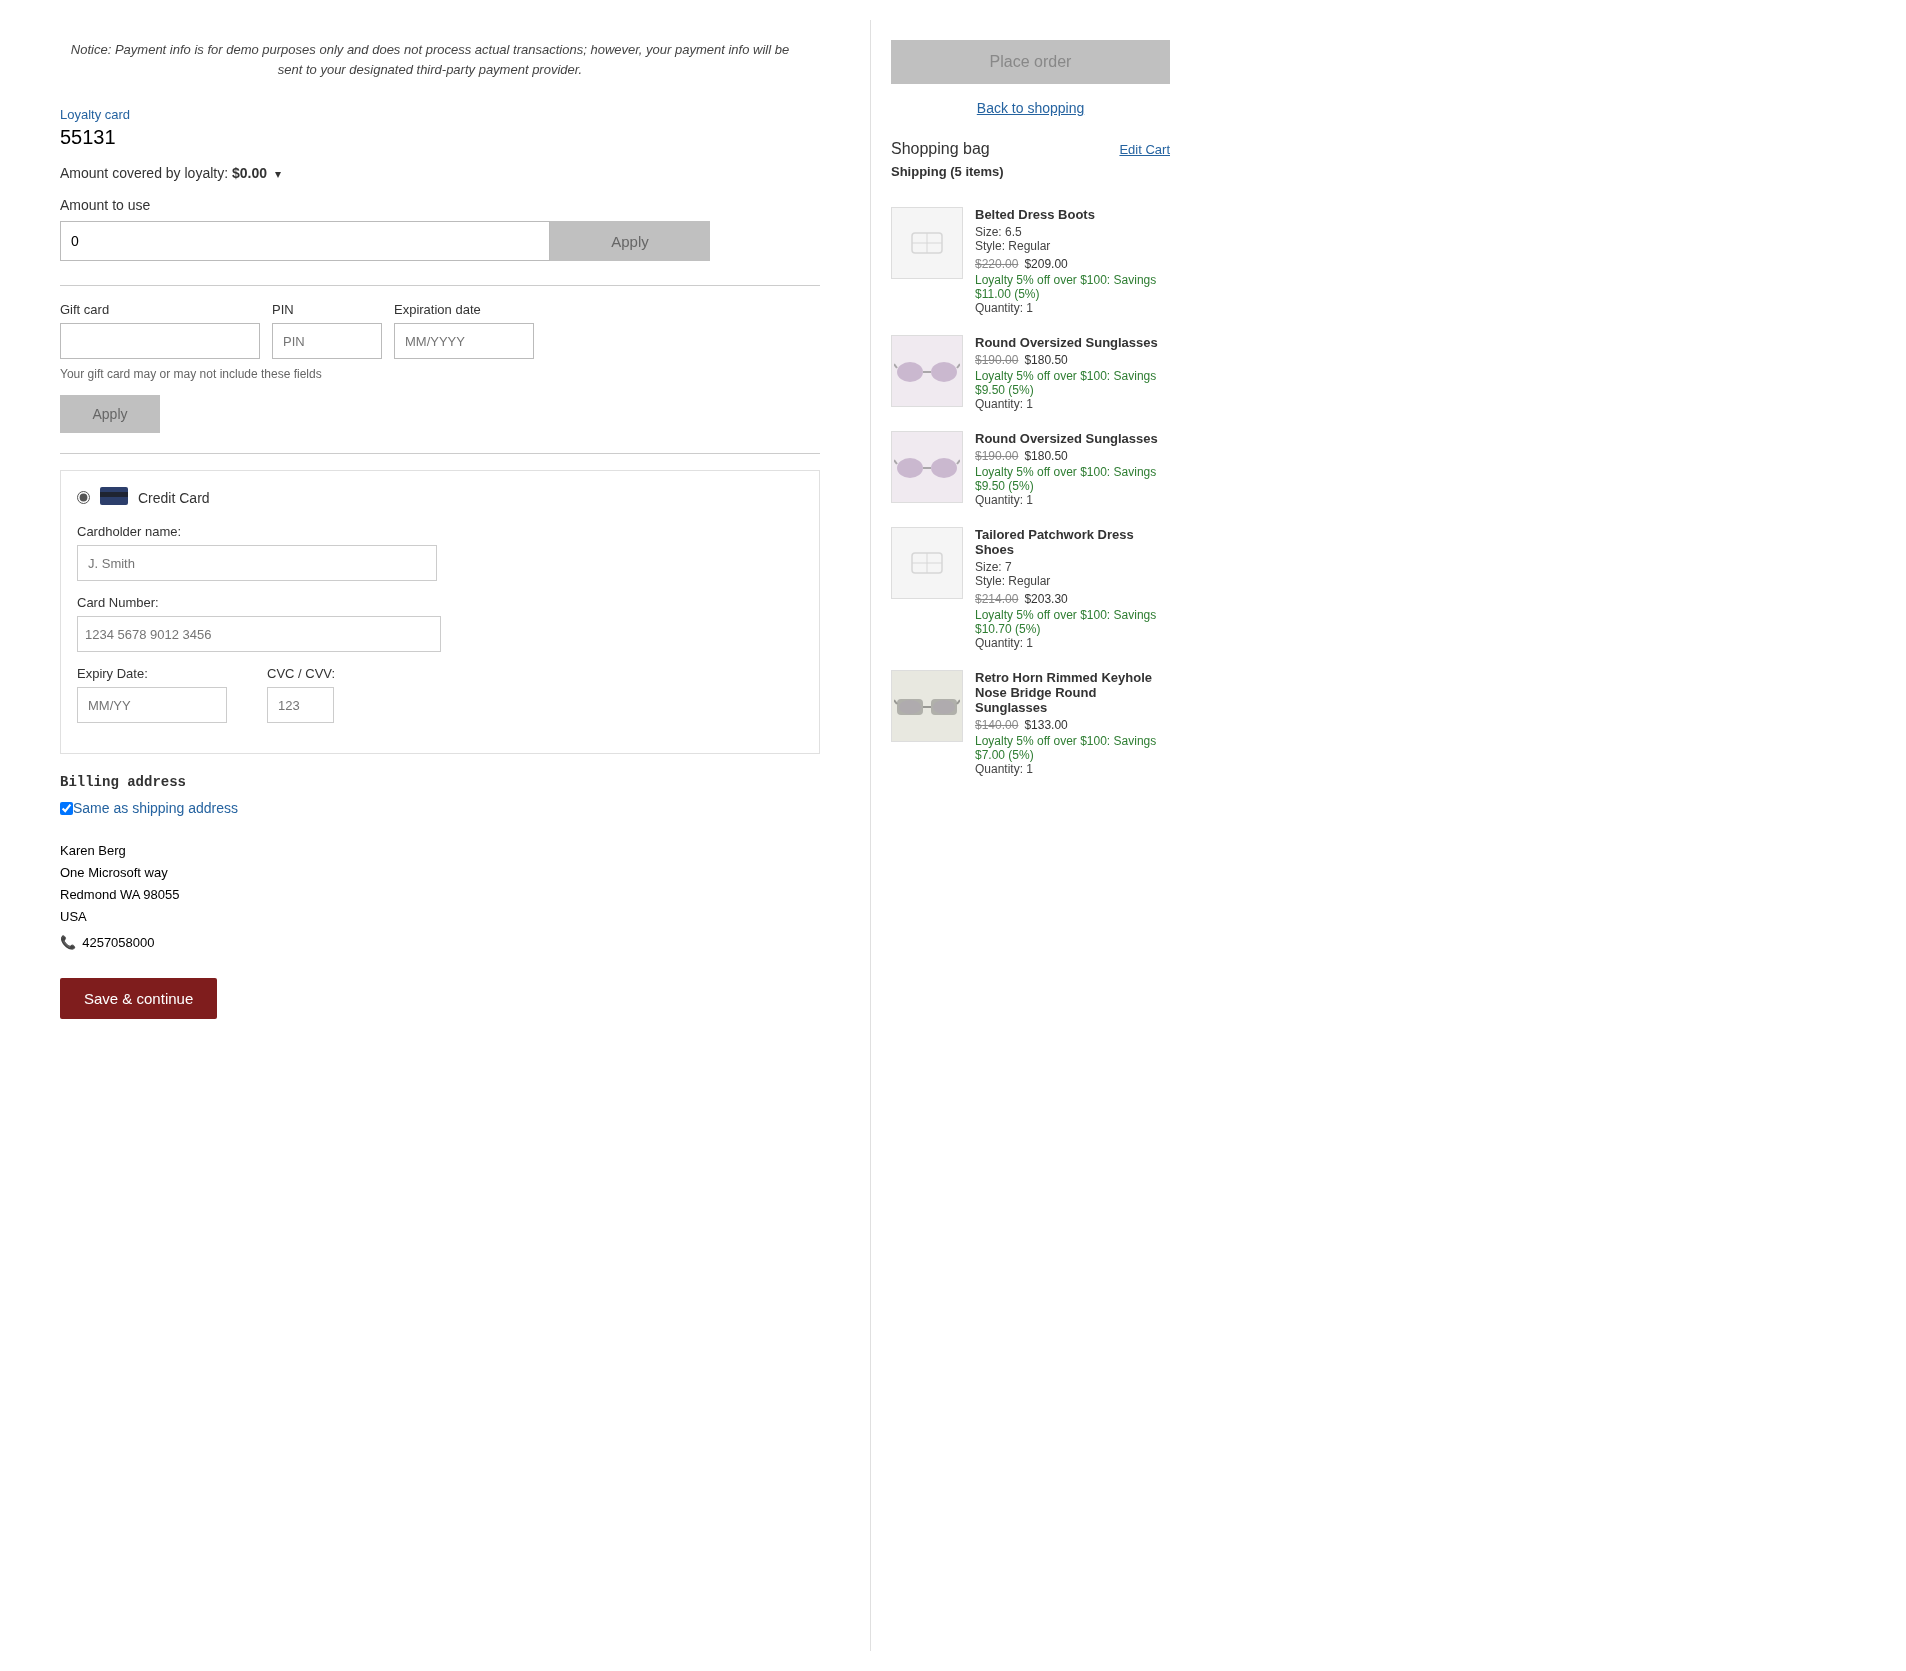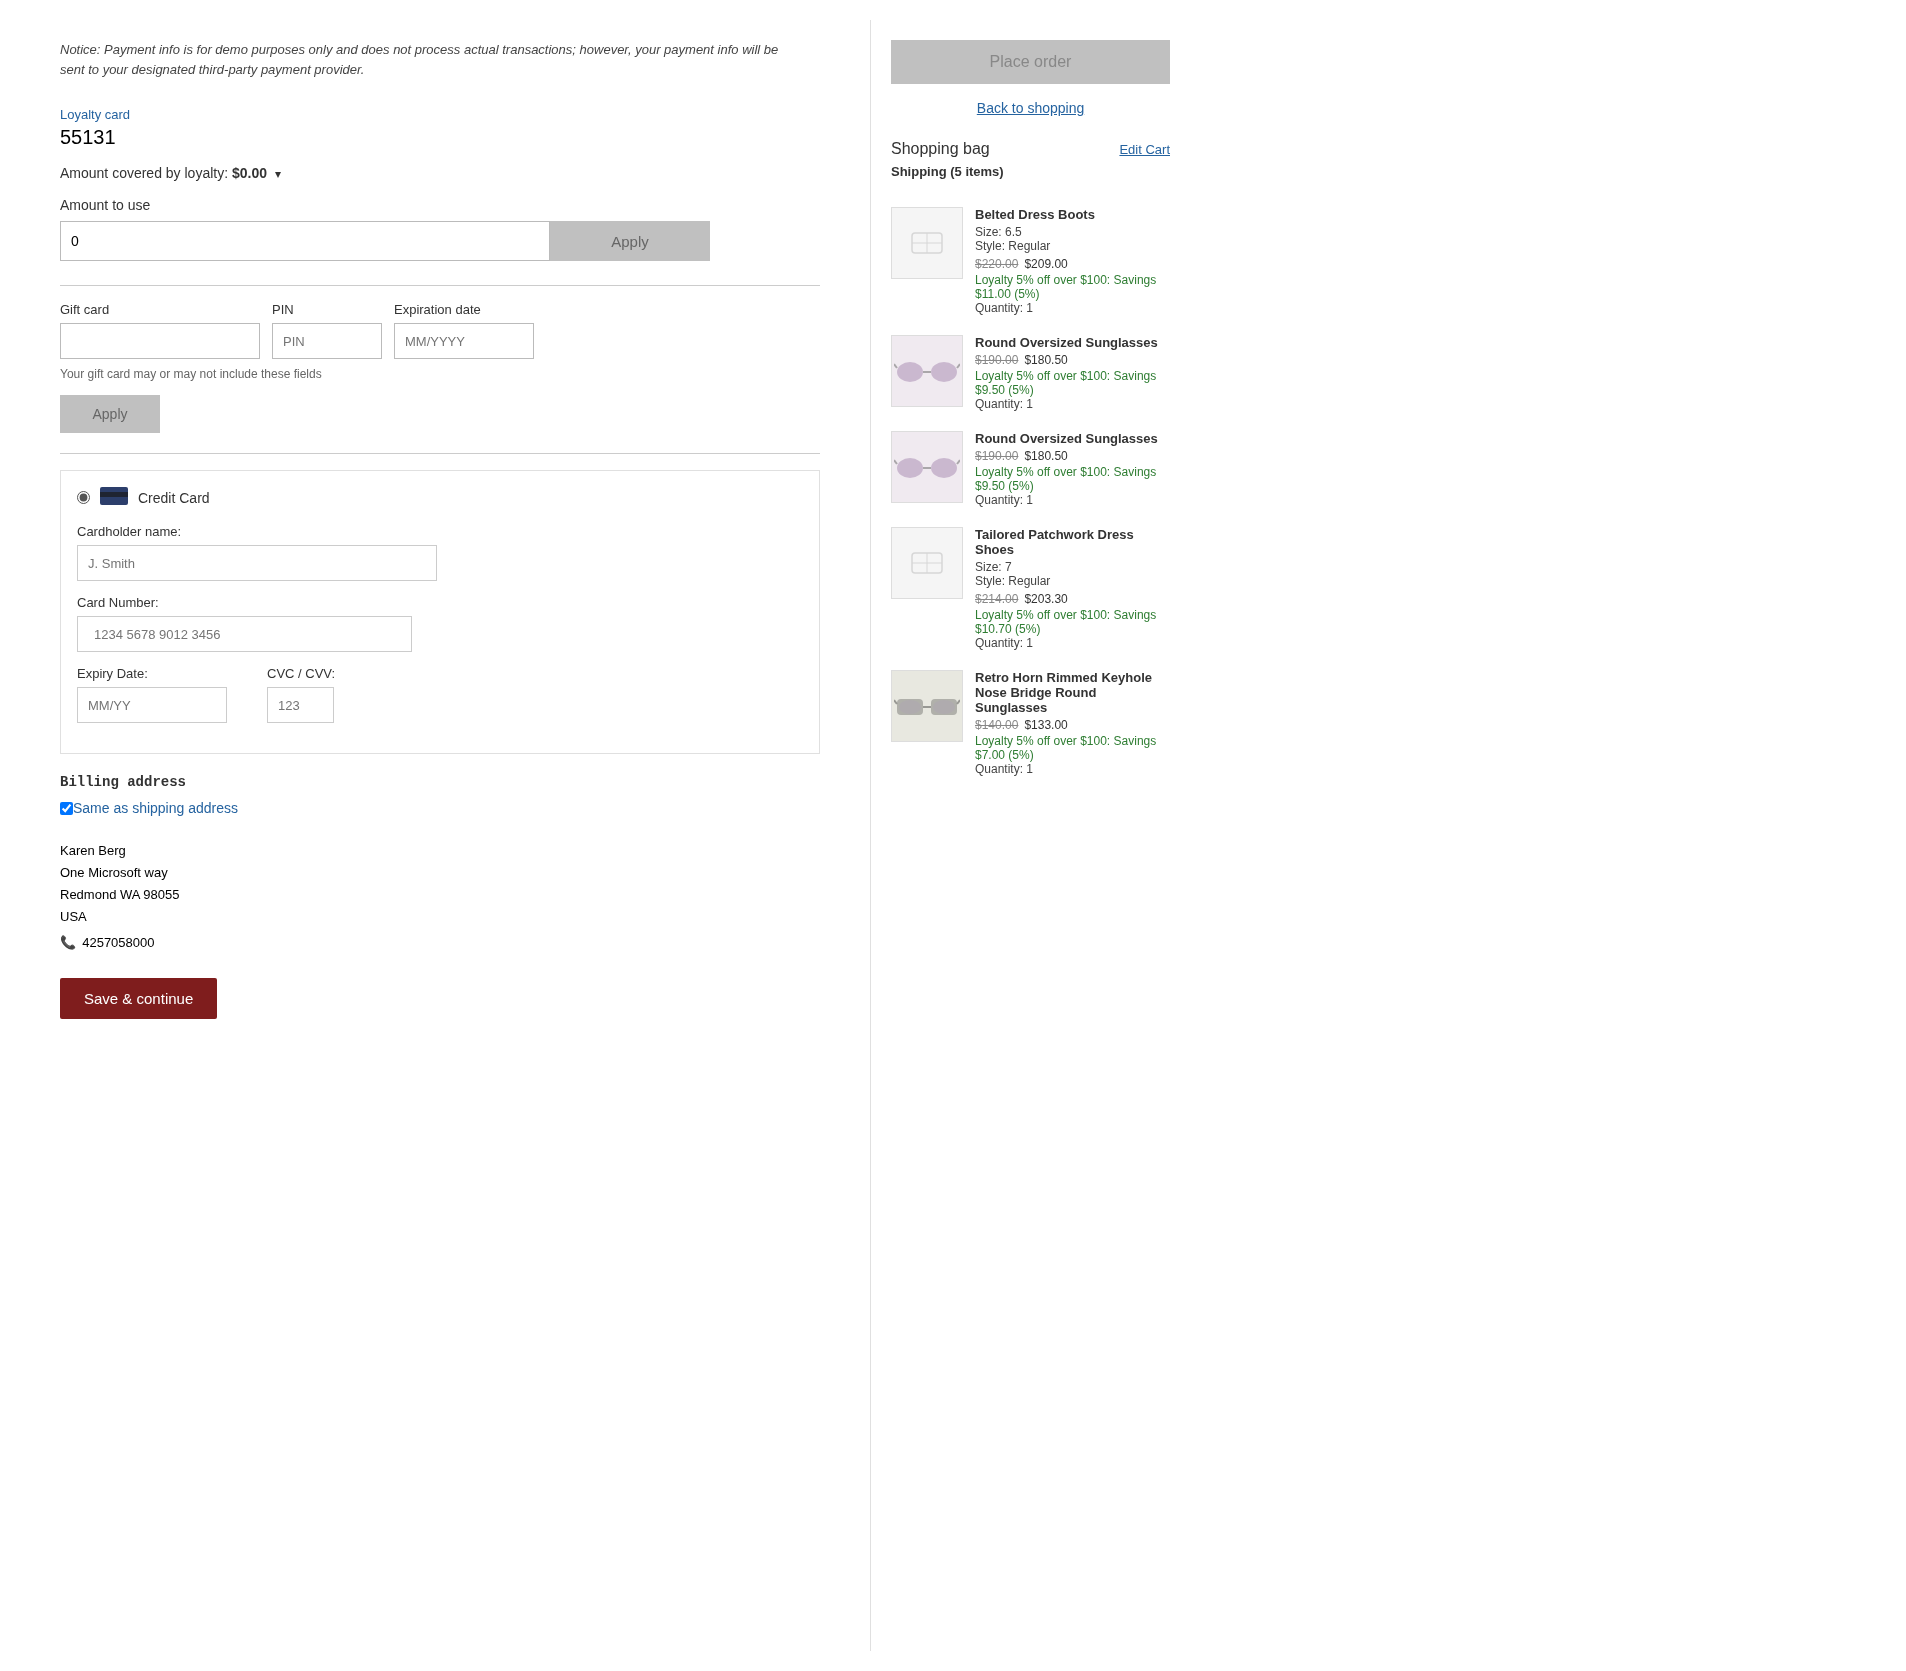--- a/index.html
+++ b/index.html
@@ -4,21 +4,21 @@
   <style>
     * { box-sizing: border-box; margin: 0; padding: 0; }
     body { font-family: 'Segoe UI', Arial, sans-serif; font-size: 14px; color: #333; background: #fff; }
 
     .page-container { display: flex; max-width: 1906px; min-height: 1671px; padding: 20px; gap: 30px; }
 
     .main-content { flex: 1; max-width: 820px; padding: 20px 20px 20px 40px; }
 
     .section-title { font-size: 18px; font-weight: bold; margin-bottom: 16px; color: #000; }
 
-    .notice { font-style: italic; color: #444; font-size: 13px; line-height: 1.5; margin-bottom: 28px; max-width: 740px; }
+    .notice { font-style: italic; color: #444; font-size: 13px; line-height: 1.5; margin-bottom: 28px; max-width: 740px; text-align: center; }
 
     .loyalty-label { font-size: 13px; color: #2563a0; margin-bottom: 4px; }
     .loyalty-number { font-size: 20px; font-weight: 400; margin-bottom: 16px; color: #000; }
 
     .amount-covered { font-size: 14px; margin-bottom: 16px; color: #333; }
     .amount-covered strong { font-weight: 600; }
     .dropdown-arrow { font-size: 12px; color: #333; margin-left: 4px; cursor: pointer; }
 
     .amount-to-use-label { font-size: 14px; margin-bottom: 8px; color: #333; }
 
@@ -44,21 +44,21 @@
     .payment-scroll-area::-webkit-scrollbar-track { background: #f0f0f0; }
     .payment-scroll-area::-webkit-scrollbar-thumb { background: #a0a0a0; }
 
     .payment-option { display: flex; align-items: center; gap: 10px; margin-bottom: 16px; }
     .radio-input { accent-color: #555; }
     .payment-label { font-size: 14px; color: #333; }
 
     .form-group { margin-bottom: 14px; }
     .form-label { font-size: 13px; margin-bottom: 6px; color: #333; display: block; }
     .form-input { width: 360px; height: 36px; border: 1px solid #ccc; padding: 0 10px; font-size: 13px; color: #999; }
-    .card-number-input { width: 335px; height: 36px; border: 1px solid #ccc; padding: 0 16px; font-size: 13px; color: #999; }
+    .card-number-input { width: 364px; height: 36px; border: 1px solid #ccc; padding: 0 7px; font-size: 13px; color: #999; }
 
     .expiry-cvv-row { display: flex; gap: 40px; }
     .expiry-field { }
     .cvv-field { }
     .small-input { width: 150px; height: 36px; border: 1px solid #ccc; padding: 0 10px; font-size: 13px; color: #999; }
     .cvv-input { width: 67px; height: 36px; border: 1px solid #ccc; padding: 0 10px; font-size: 13px; color: #999; }
 
     .billing-section { margin-top: 20px; }
     .billing-title { font-weight: 700; font-size: 14px; margin-bottom: 10px; font-family: Liberation Mono, monospace; }
     .checkbox-row { display: flex; align-items: center; gap: 0; margin-bottom: 24px; }

